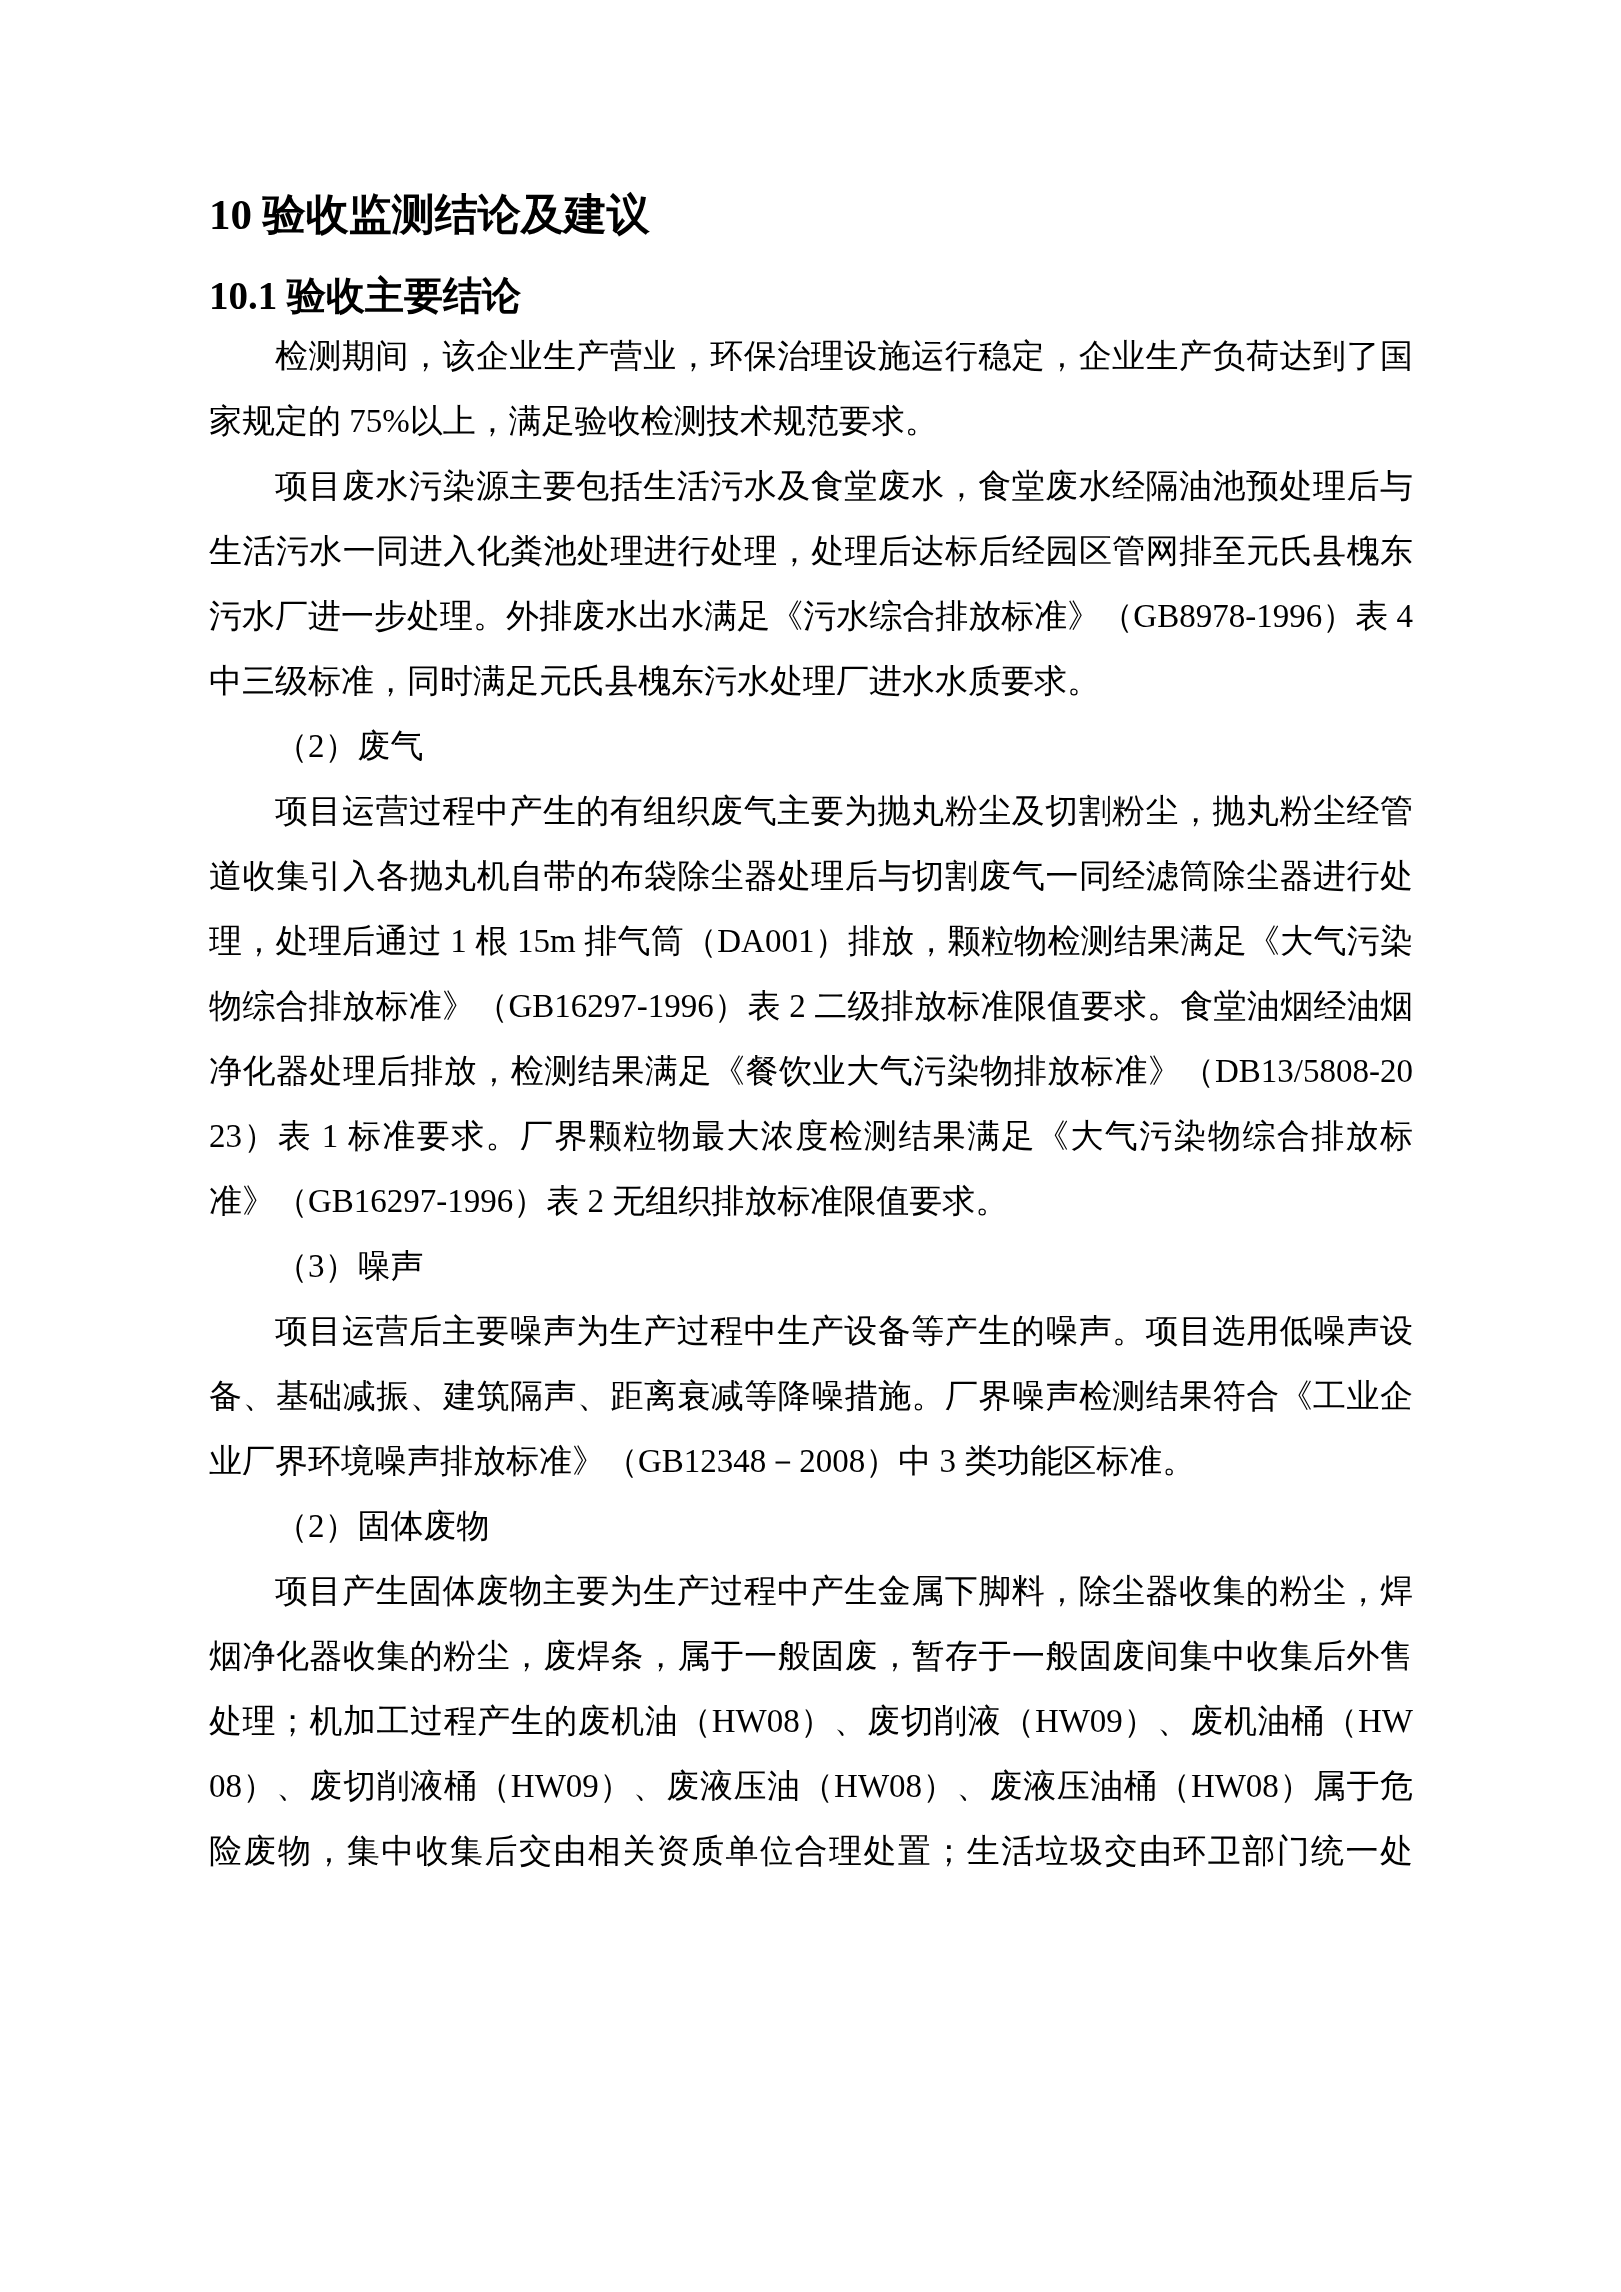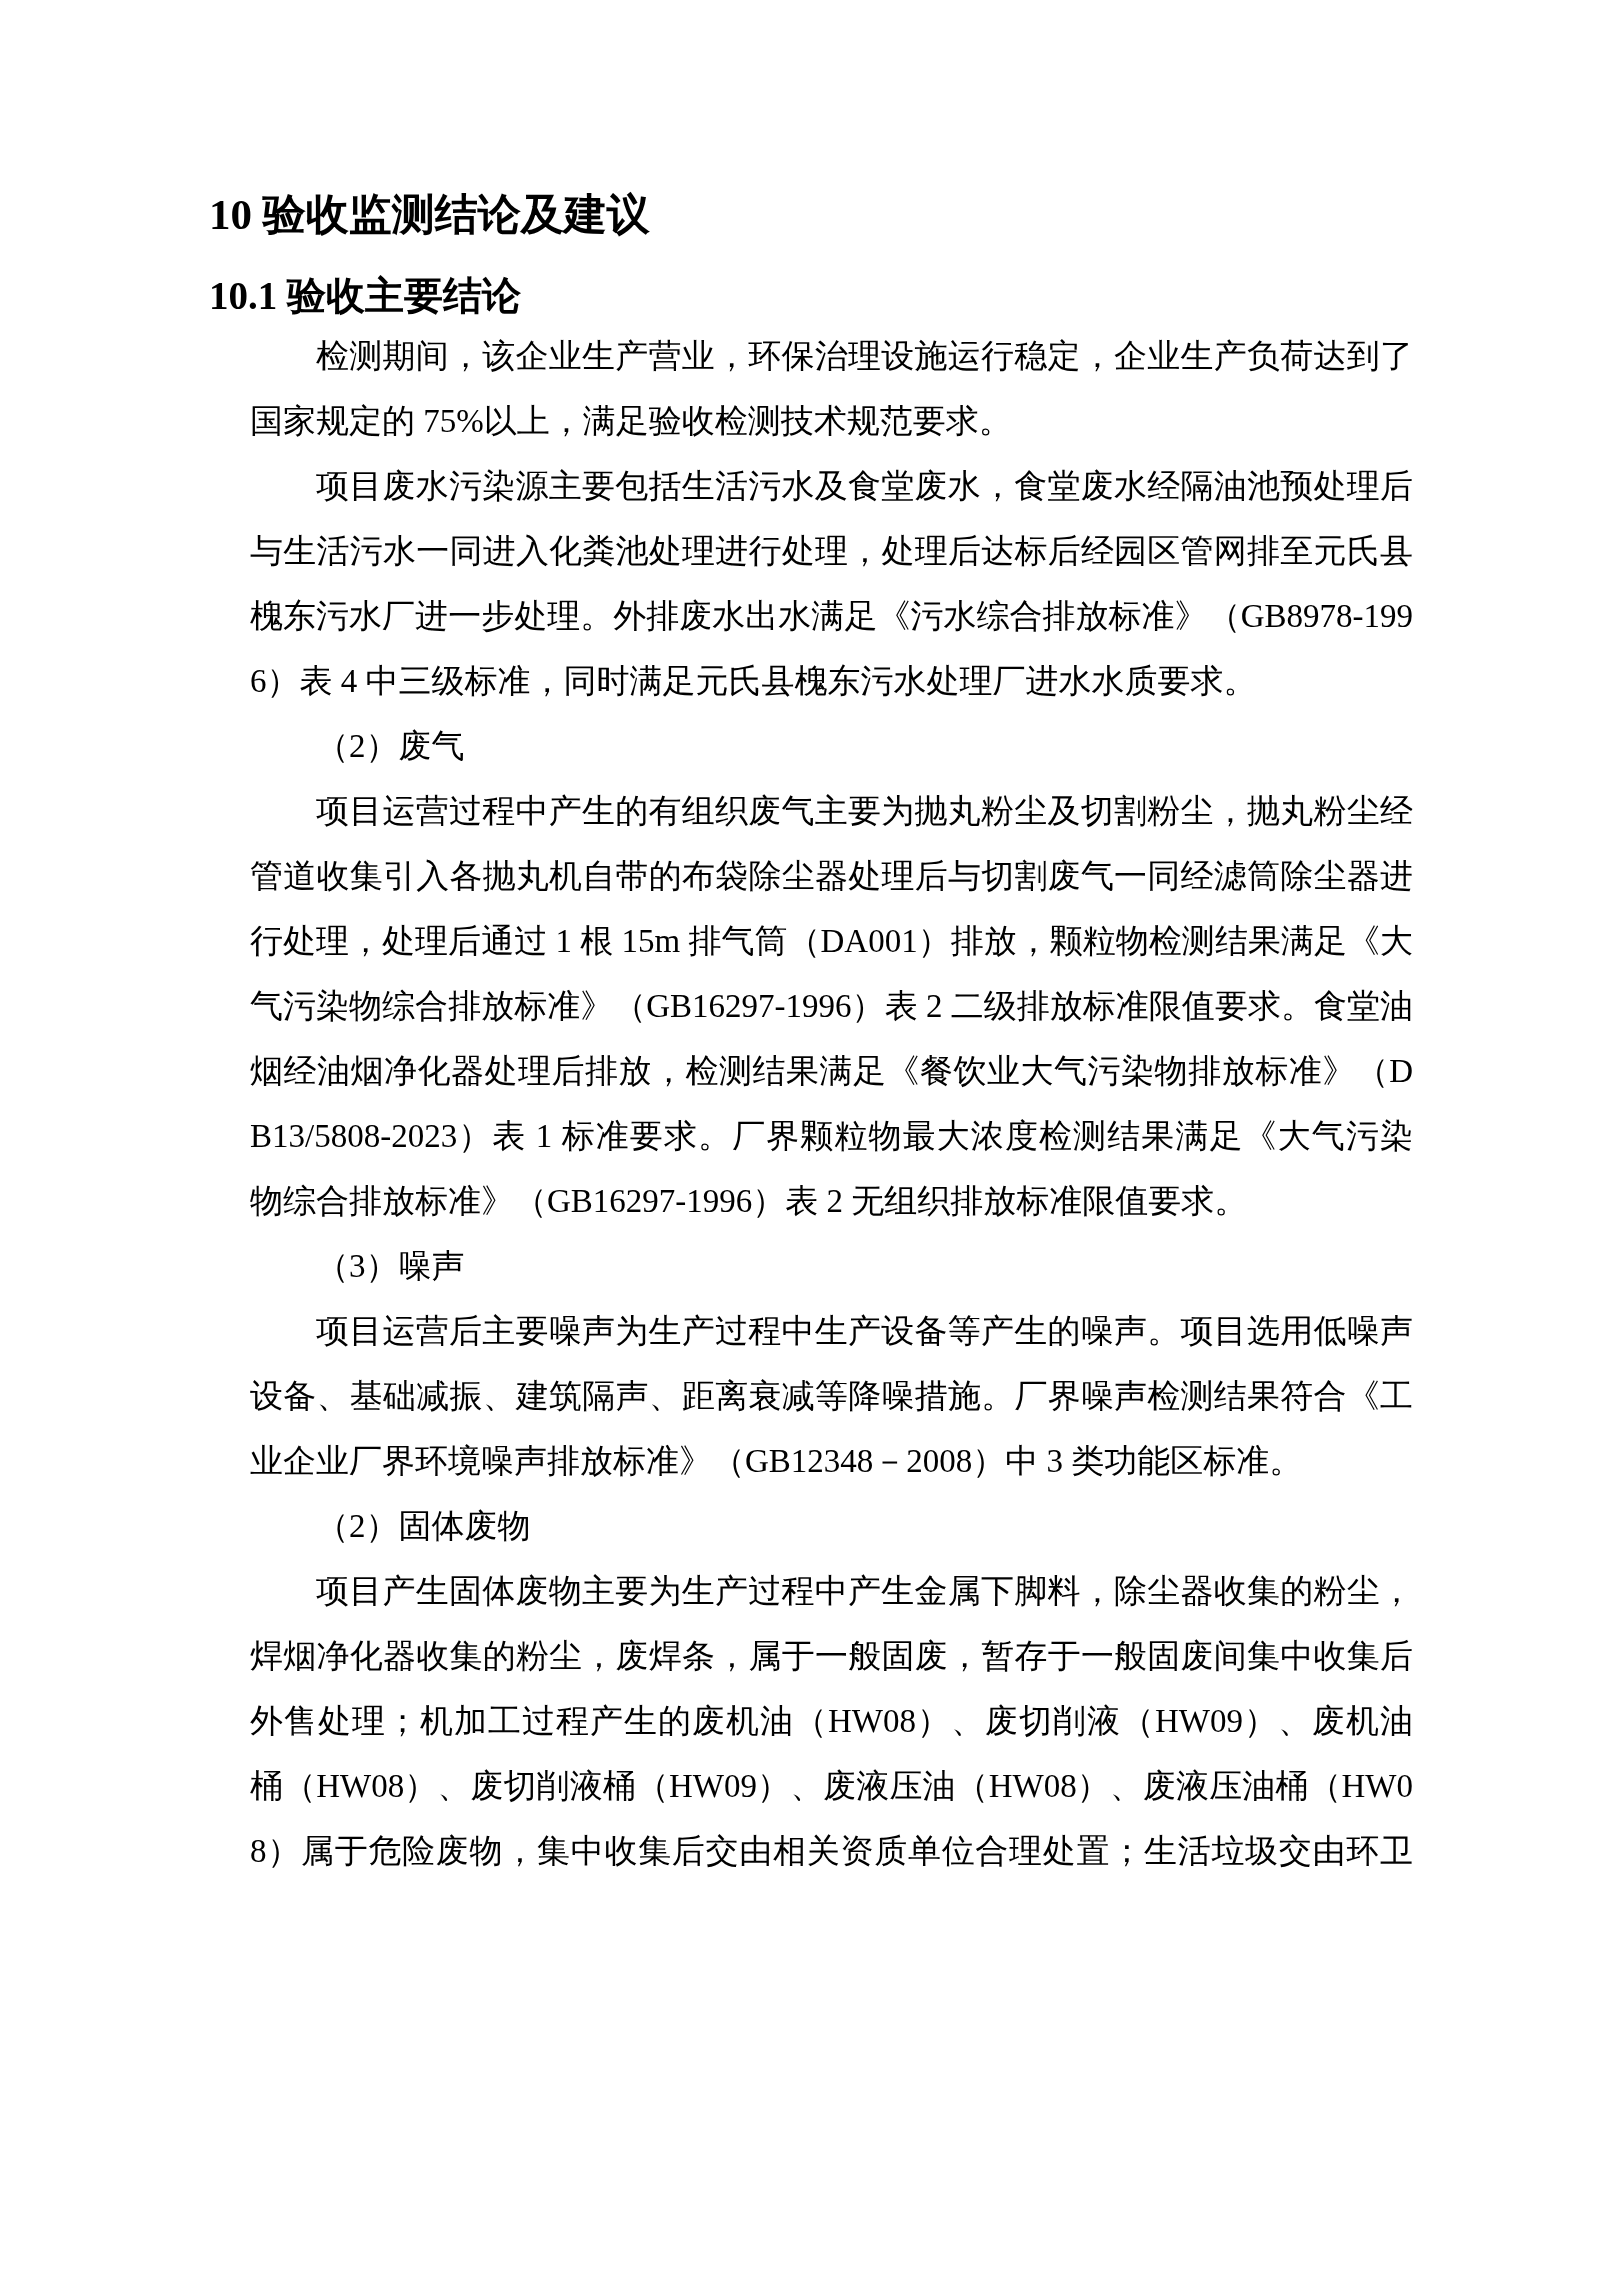--- a/index.html
+++ b/index.html
@@ -31,21 +31,20 @@
   }
   .h2 {
     font-size: 39px;
     line-height: 49px;
     font-weight: bold;
     margin: 30px 0 0 0;
     text-align: left;
   }
   .body-text {
     margin-top: 3.9px;
-    margin-left: 41px;
   }
   .body-text p {
     margin: 0;
     font-size: 33px;
     line-height: 65px;
     text-align: justify;
     text-justify: inter-character;
     text-indent: 2em;
     word-break: break-all;
   }

